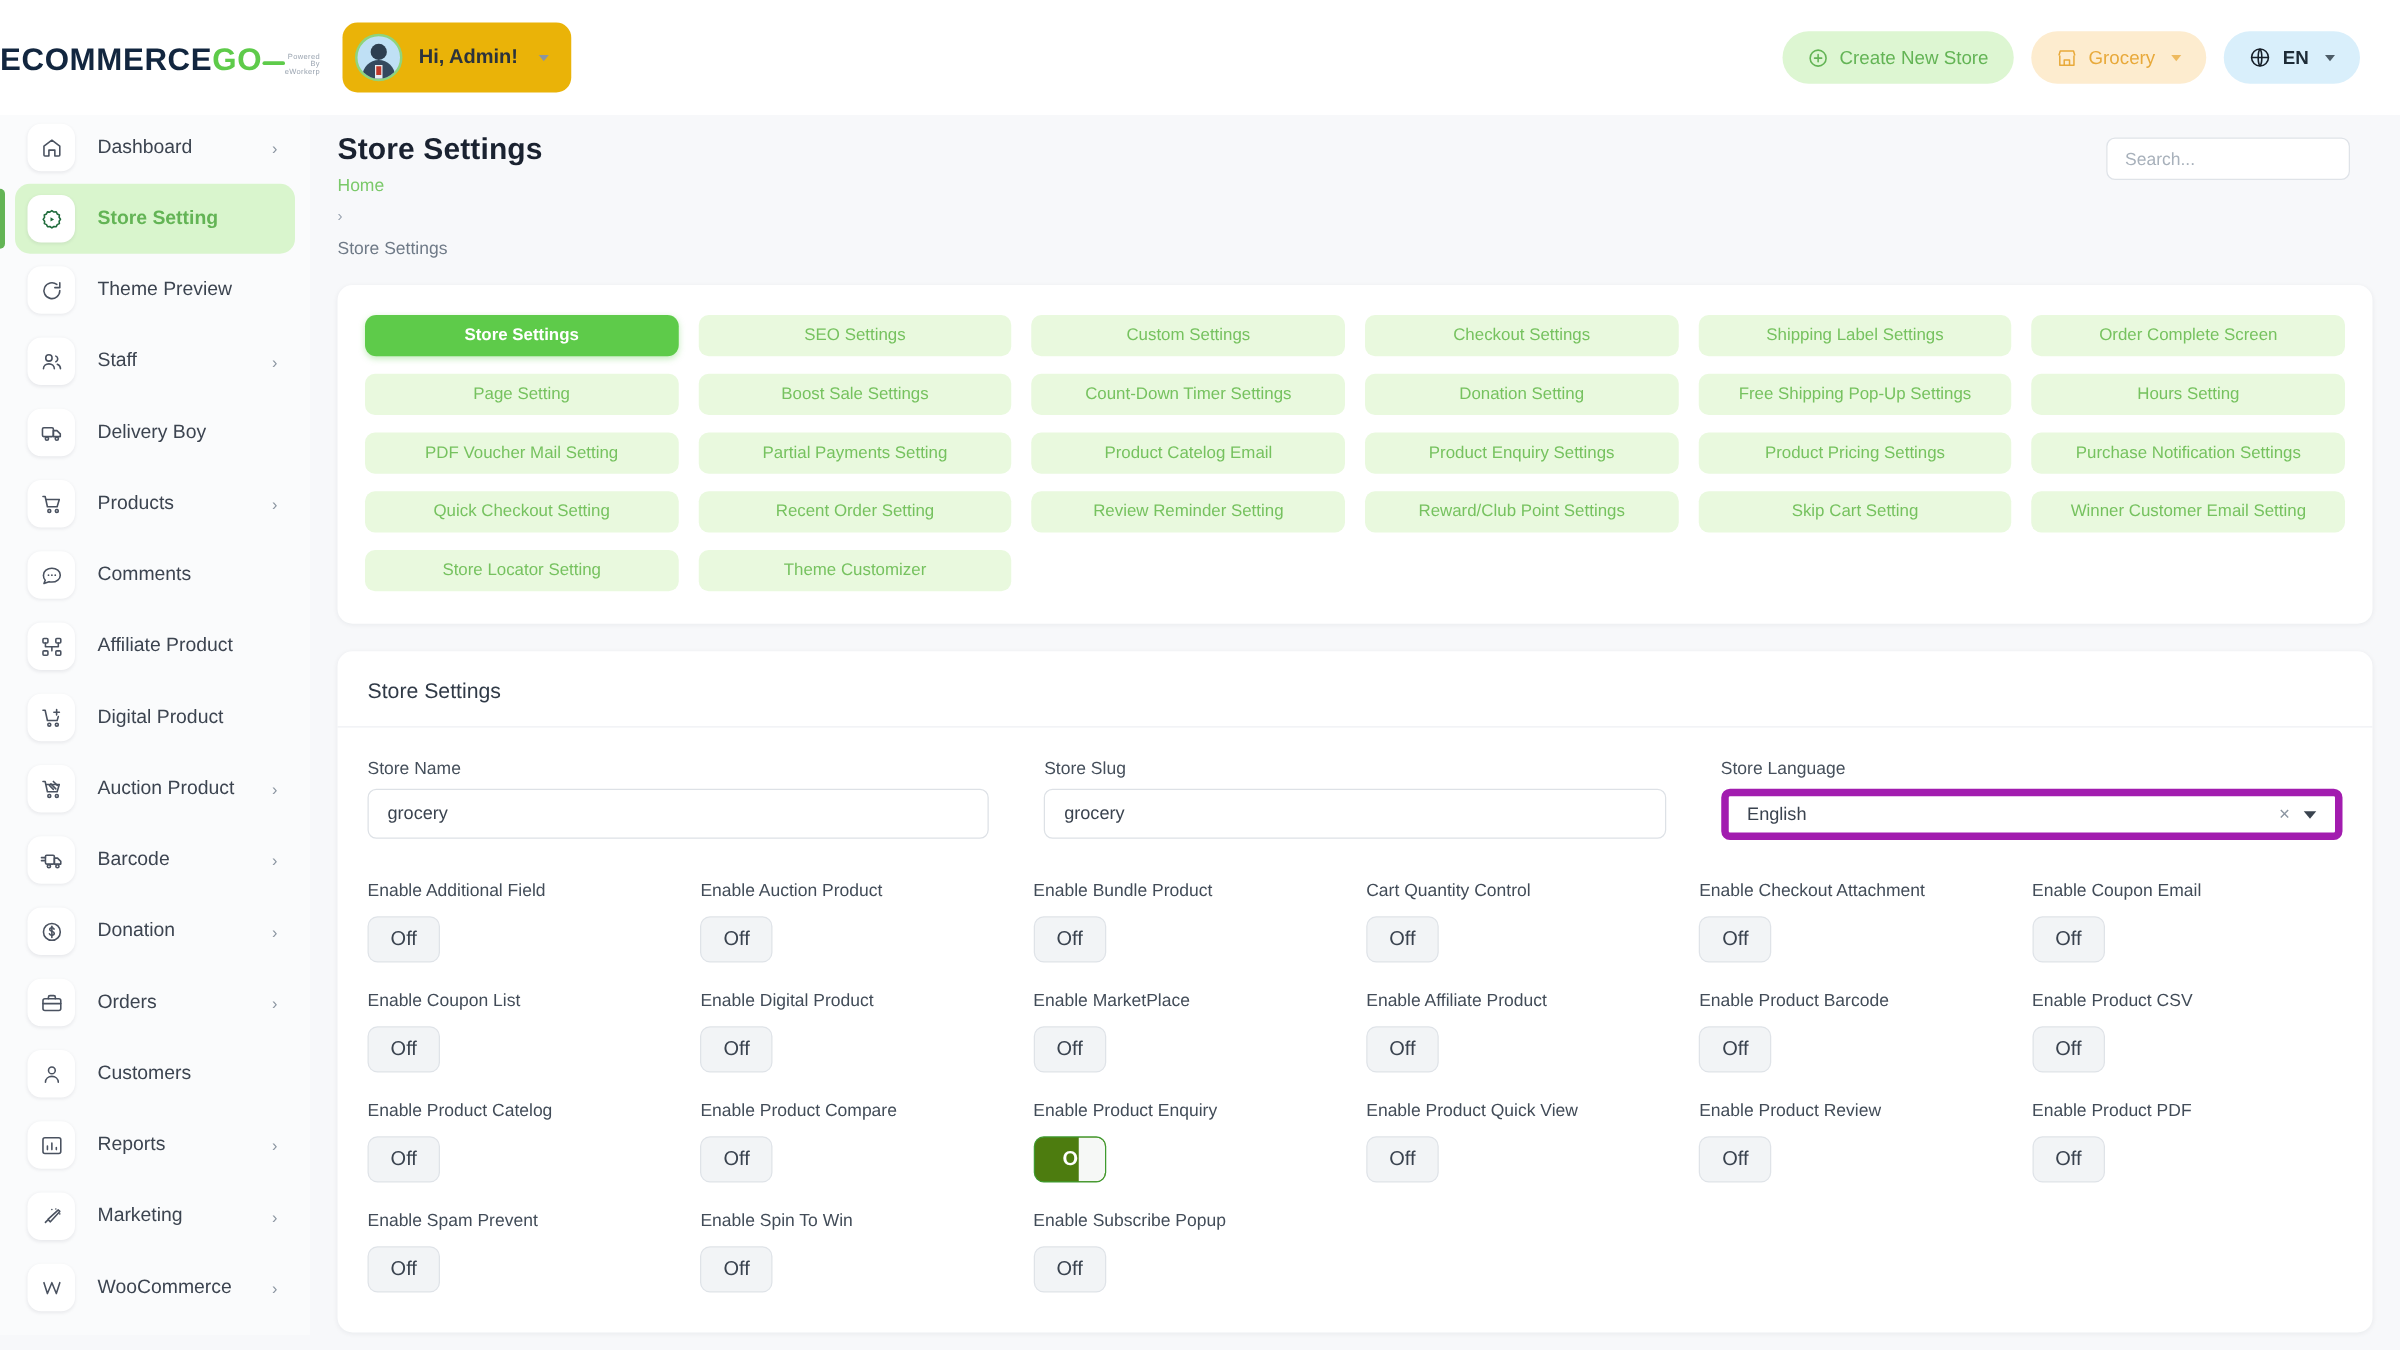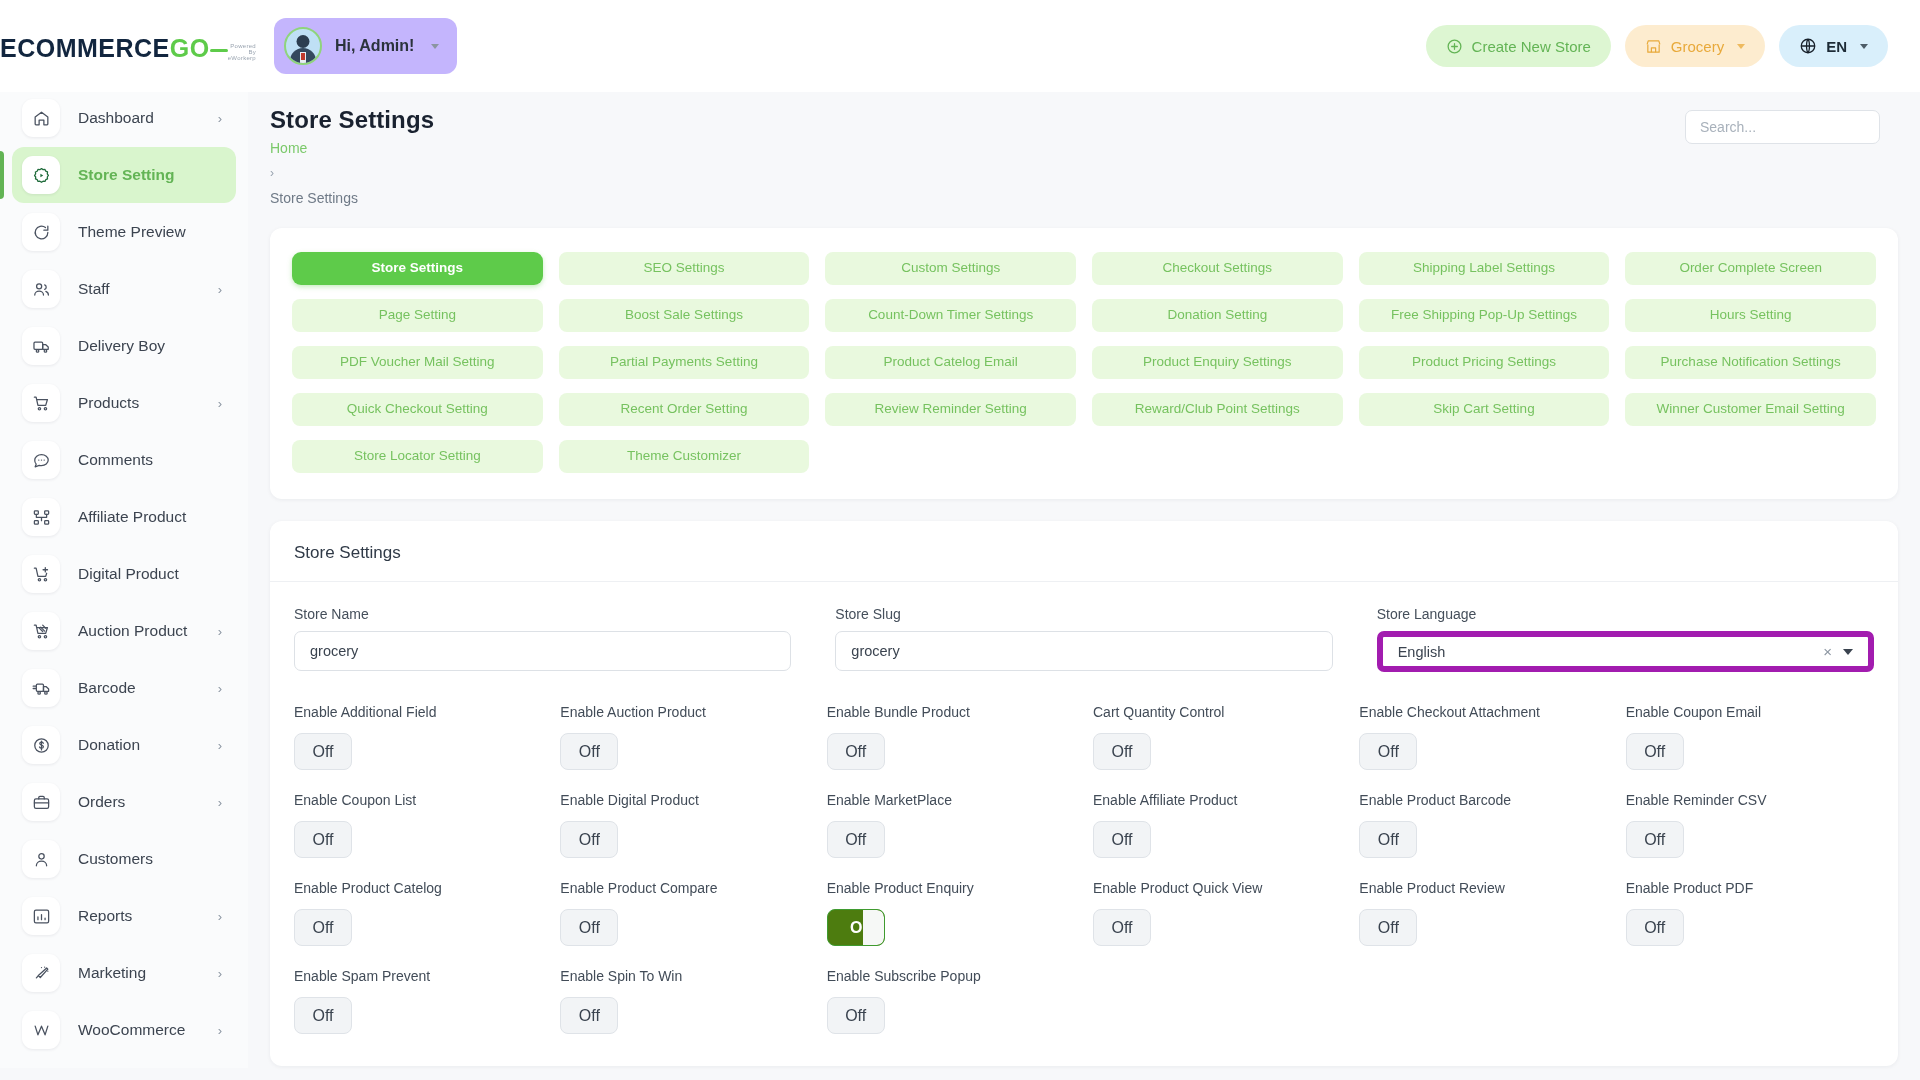--- a/index.html
+++ b/index.html
@@ -19,21 +19,21 @@
      align-items: center; justify-content: center; padding-top: 4px; text-align: right; }
   .logo-text { font-size: 25px; font-weight: 800; letter-spacing: .5px;
      color: #12263f; line-height: 1; font-family: "Liberation Sans", sans-serif; }
   .logo-text .go { color: #5ecb4a; }
   .logo-bar { width: 176px; height: 3px; background: #5ecb4a; margin-top: 5px; border-radius:2px;}
   .logo-sub { font-size: 6px; color: #9aa4b0; margin-top: 2px; align-self: flex-end;
      margin-right: 12px; letter-spacing: .3px; }
 
   .profile-chip {
     display: flex; align-items: center; gap: 13px;
-    background: #c4b5fd; border-radius: 12px; padding: 9px 18px 9px 10px;
+    background: #eab308; border-radius: 12px; padding: 9px 18px 9px 10px;
     margin-left: 6px; cursor: pointer;
   }
   .avatar {
     width: 38px; height: 38px; border-radius: 50%;
     background: #bfe0f5; border: 2px solid #8fd47c;
     display:flex; align-items:flex-end; justify-content:center; overflow:hidden;
     position: relative;
   }
   .avatar .head { position:absolute; top:6px; left:50%; transform:translateX(-50%);
     width:13px; height:13px; border-radius:50%; background:#2c3e50; }
@@ -533,21 +533,21 @@
             <span>Off</span>
           </div>
         </div>
         <div class="toggle-cell">
           <div class="toggle-label">Enable Product Barcode</div>
           <div class="switch">
             <span>Off</span>
           </div>
         </div>
         <div class="toggle-cell">
-          <div class="toggle-label">Enable Reminder CSV</div>
+          <div class="toggle-label">Enable Product CSV</div>
           <div class="switch">
             <span>Off</span>
           </div>
         </div>
         <div class="toggle-cell">
           <div class="toggle-label">Enable Product Catelog</div>
           <div class="switch">
             <span>Off</span>
           </div>
         </div>

